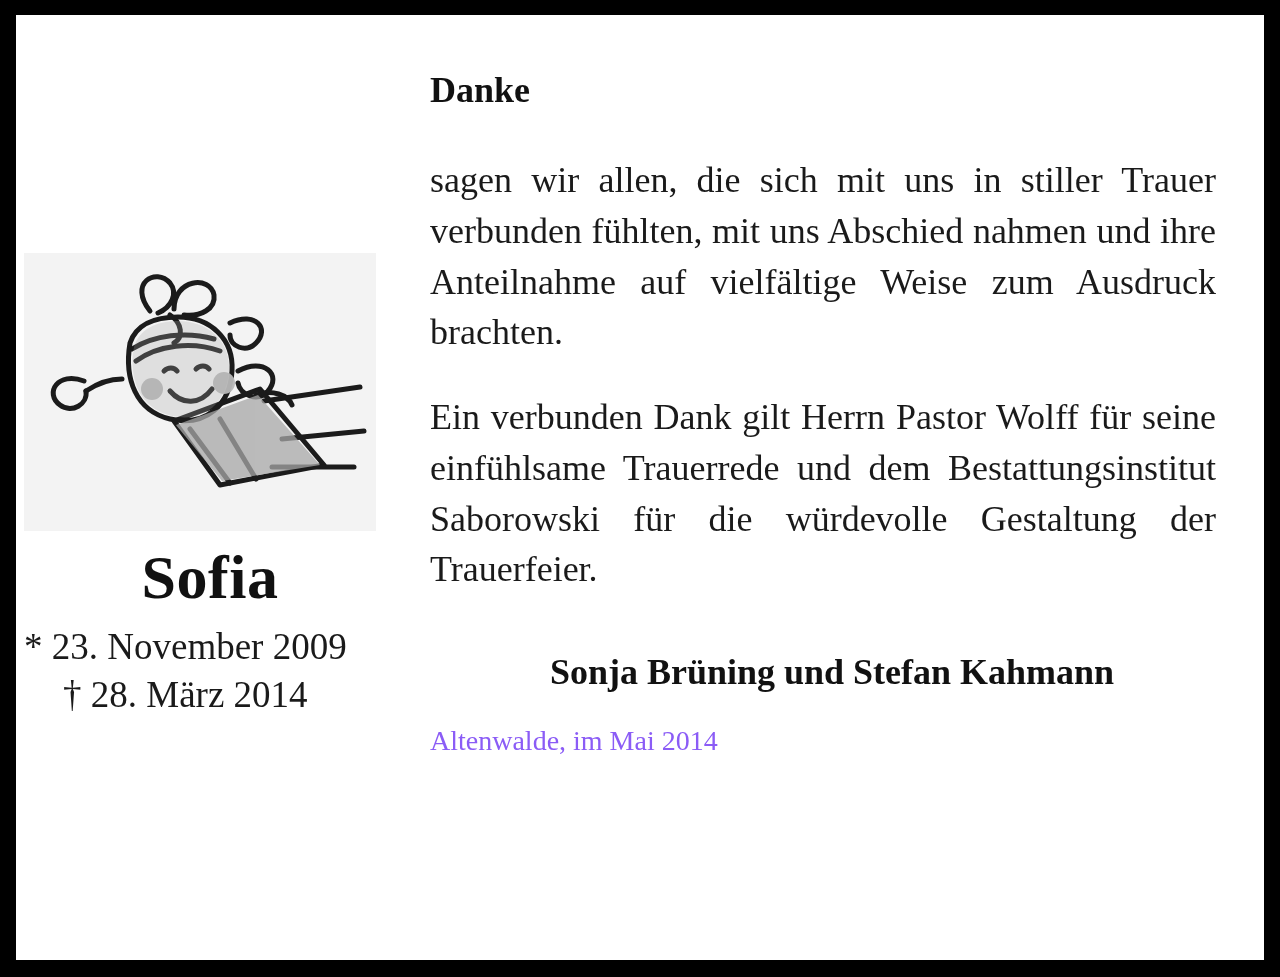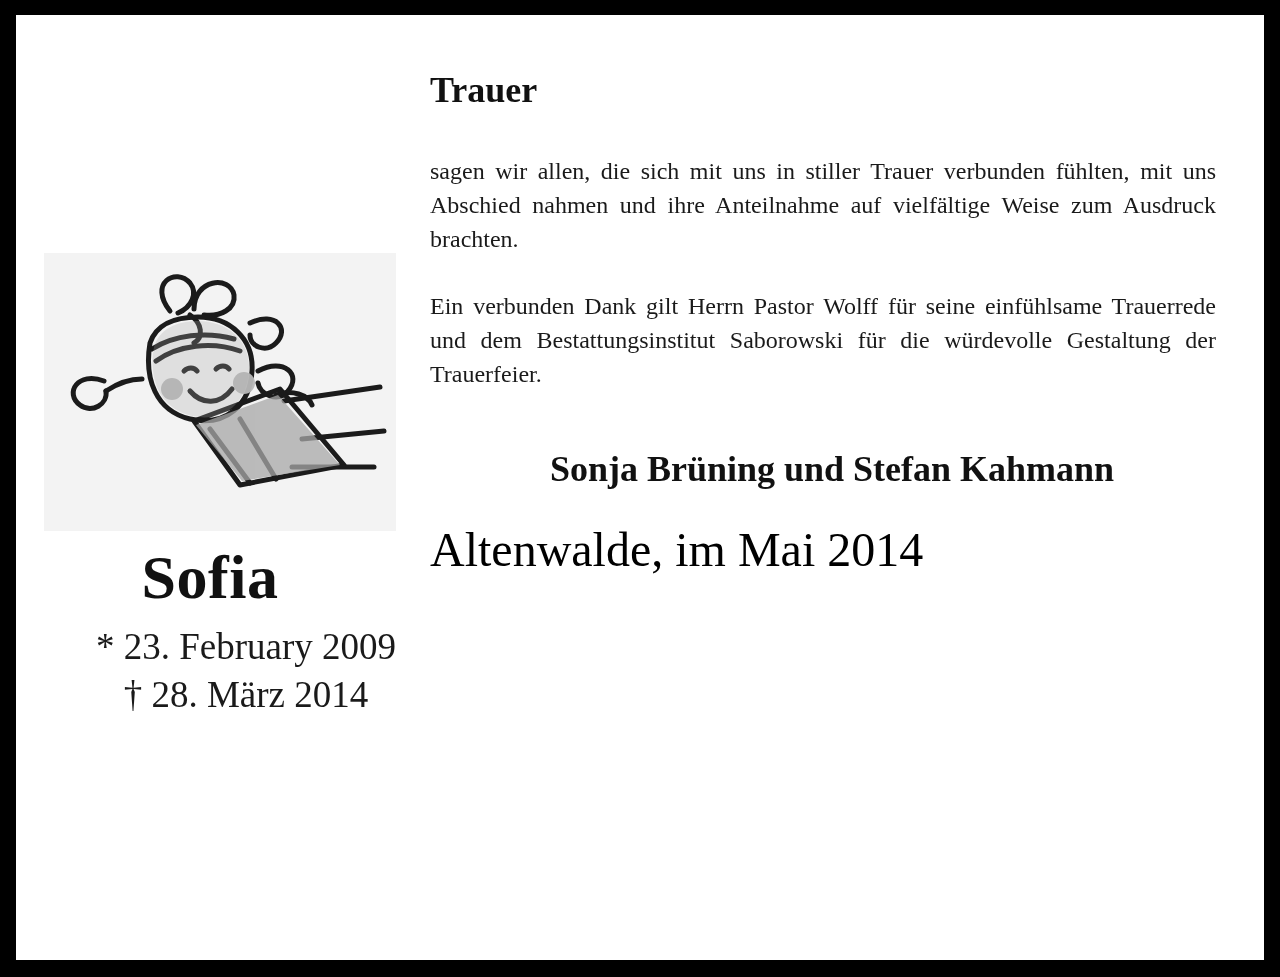--- a/index.html
+++ b/index.html
@@ -32,21 +32,21 @@
     position: relative;
   }
   
   .left-col {
     width: 380px;
     flex: 0 0 380px;
     padding: 28px 0 0 8px;
     box-sizing: border-box;
     display: flex;
     flex-direction: column;
-    align-items: flex-end;
+    align-items: flex-start;
   }
   .portrait-box {
     margin-top: 210px;
     width: 352px;
     height: 278px;
     background: #f3f3f3;
     position: relative;
     overflow: hidden;
   }
   .portrait-box svg {
@@ -79,42 +79,42 @@
     padding: 54px 48px 0 34px;
     box-sizing: border-box;
   }
   .danke-heading {
     font-weight: bold;
     font-size: 36px;
     color: #111111;
     margin: 0 0 44px 0;
   }
   .body-par {
-    font-size: 24px;
+    font-size: 36px;
     line-height: 1.41;
     color: #1a1a1a;
     text-align: justify;
     margin: 0 0 34px 0;
     -webkit-hyphens: manual;
     hyphens: manual;
   }
   .body-par.last-par {
     margin-bottom: 56px;
   }
   .signature {
     font-weight: bold;
     font-size: 36px;
     color: #111111;
     text-align: center;
     margin: 0 0 32px 0;
     padding-left: 18px;
   }
   .place-date {
-    font-size: 48px;
-    color: #000000;
+    font-size: 28px;
+    color: #8b5cf6;
     margin: 0;
   }
 </style>
 </head>
 <body>
 
 <div class="obituary-frame">
   <div class="obituary-inner">
 
     <div class="left-col">
@@ -162,27 +162,27 @@
             <path d="M110 94 C104 126 116 156 148 163 C180 170 203 150 205 118 C207 88 184 68 154 68 C131 68 115 77 110 94 Z" opacity="0.35"></path>
           </g>
         </svg>
       </div>
 
       <div class="name-block">
         <div class="name-line">Sofia</div>
       </div>
 
       <div class="dates">
-        <div>* 23. February 2009</div>
+        <div>* 23. November 2009</div>
         <div>† 28. März 2014</div>
       </div>
     </div>
 
     <div class="right-col">
-      <div class="danke-heading">Trauer</div>
+      <div class="danke-heading">Danke</div>
       <p class="body-par">sagen wir allen, die sich mit uns in stil­ler Trauer verbunden fühlten, mit uns Abschied nahmen und ihre Anteilnah­me auf vielfältige Weise zum Ausdruck brachten.</p>
       <p class="body-par last-par">Ein verbunden Dank gilt Herrn Pastor Wolff für seine einfühlsame Trauerrede und dem Bestattungsinstitut Sabo­rowski für die würdevolle Gestaltung der Trauerfeier.</p>
       <div class="signature">Sonja Brüning und Stefan Kahmann</div>
       <p class="place-date">Altenwalde, im Mai 2014</p>
     </div>
 
   </div>
 </div>
 
 </body></html>

